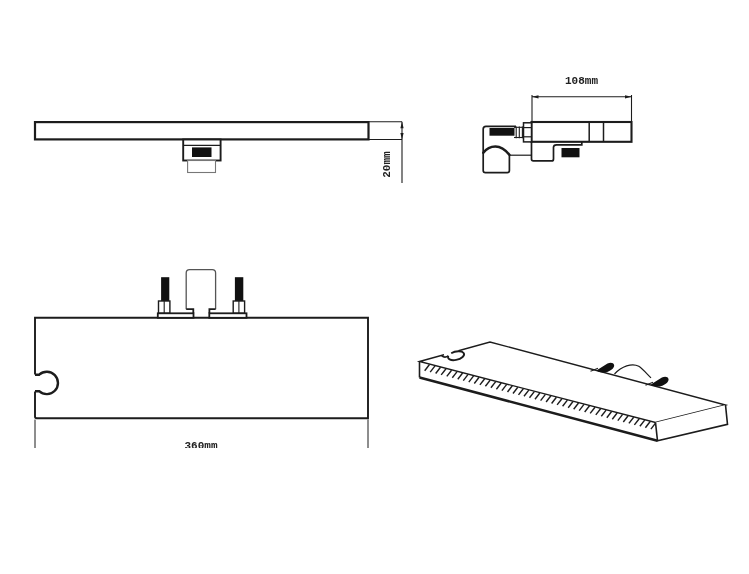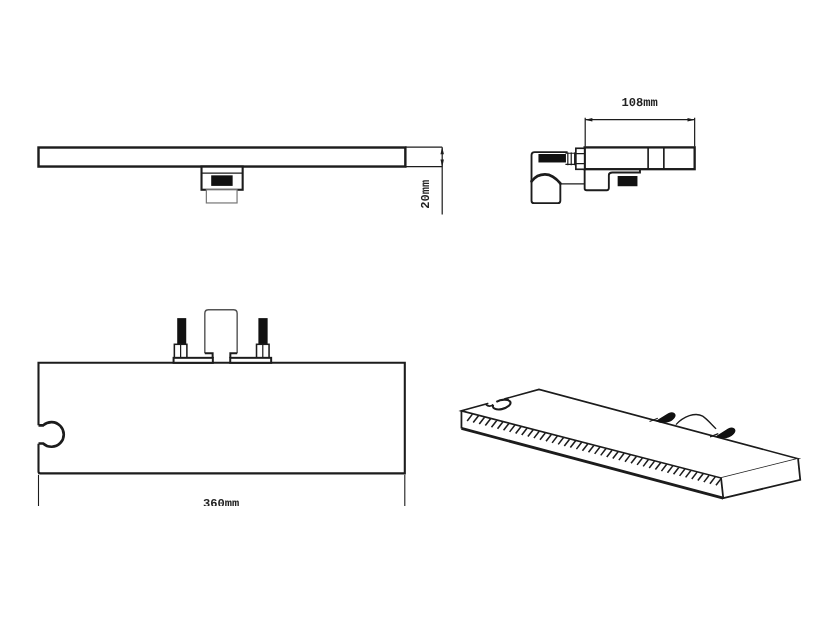--- a/index.html
+++ b/index.html
@@ -1,16 +1,16 @@
 <!DOCTYPE html>
 <html><head>
 <meta charset="utf-8">
 <style>
 html,body{margin:0;padding:0;background:#ffffff;}
-#canvas{position:relative;width:749px;height:448px;background:#fff;overflow:hidden;margin-top:12px;}
+#canvas{position:relative;width:749px;height:448px;background:#fff;overflow:hidden;}
 #canvas svg{filter:blur(0.4px);}
 svg text{font-family:"Liberation Mono", monospace;fill:#222;font-weight:bold;}
 </style>
 </head>
 <body>
 <div id="canvas">
 <svg width="749" height="574" viewBox="0 0 749 574">
 <rect x="0" y="0" width="749" height="574" fill="#ffffff"></rect>
 
 <g stroke="#1c1c1c" fill="none">

